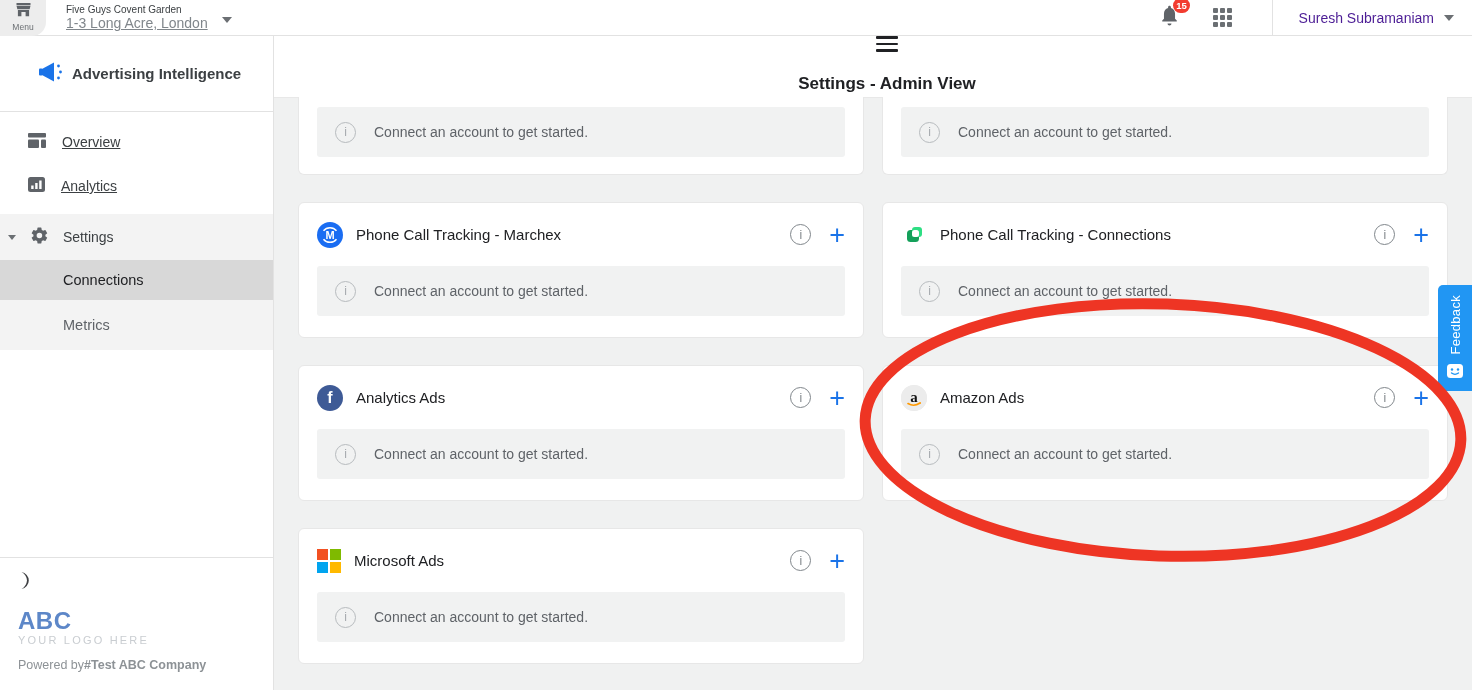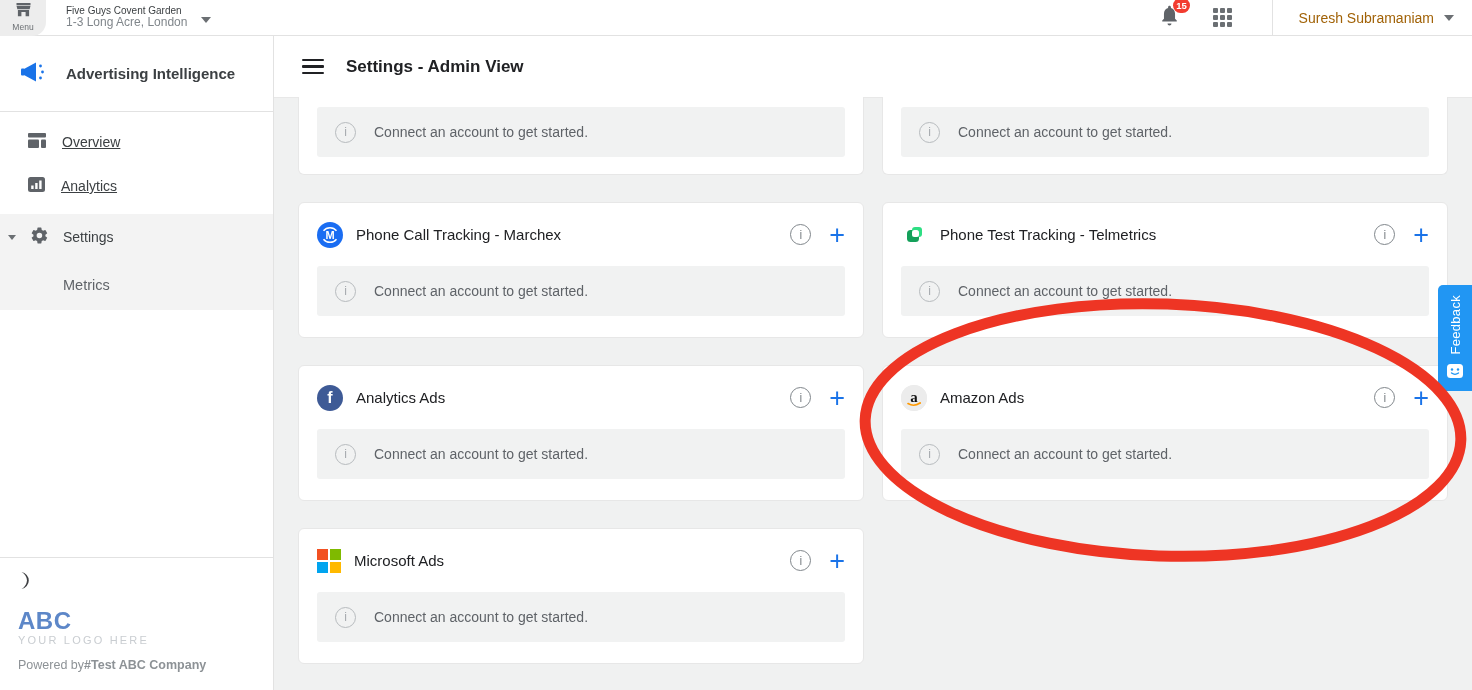--- a/index.html
+++ b/index.html
@@ -5,54 +5,54 @@
   * { margin:0; padding:0; box-sizing:border-box; }
   html,body { width:1472px; height:690px; overflow:hidden; }
   body { font-family:"Liberation Sans", sans-serif; background:#fff; color:#202124; position:relative; }
 
   
   .topbar { height:36px; background:#fff; border-bottom:1px solid #e2e2e2; display:flex; align-items:center; position:relative; z-index:5; }
   .menu-btn { width:46px; height:36px; background:#ededed; border-radius:0 0 14px 0; display:flex; flex-direction:column; align-items:center; justify-content:center; cursor:pointer; flex:0 0 auto; }
   .menu-btn .menu-label { font-size:8.5px; color:#6b6f73; margin-top:1px; }
   .loc { margin-left:20px; line-height:1.15; }
   .loc-name { font-size:10px; color:#3c4043; }
-  .loc-sub { font-size:12px; color:#80868b; }
+  .loc-sub { font-size:14px; color:#80868b;text-decoration:underline; }
   .caret { width:0; height:0; border-left:5px solid transparent; border-right:5px solid transparent; border-top:6px solid #6b6f73; display:inline-block; }
   .loc-caret { margin-left:14px; margin-top:4px; }
   .topbar-right { margin-left:auto; display:flex; align-items:center; height:100%; }
   .bell-wrap { position:relative; margin-right:34px; cursor:pointer; }
   .badge { position:absolute; top:-7px; right:-11px; background:#f23c30; color:#fff; font-size:9.5px; font-weight:bold; min-width:17px; height:15px; border-radius:9px; display:flex; align-items:center; justify-content:center; padding:0 3px; }
   .grid-icon { display:grid; grid-template-columns:repeat(3,4.5px); grid-template-rows:repeat(3,4.5px); gap:2.5px; margin-right:40px; cursor:pointer; }
   .grid-icon i { background:#6b6f73; border-radius:1px; }
   .vdiv { width:1px; height:36px; background:#e2e2e2; }
-  .user { display:flex; align-items:center; gap:10px; padding:0 18px 0 26px; font-size:14px; color:#a16207; cursor:pointer; min-width:198px; }
+  .user { display:flex; align-items:center; gap:10px; padding:0 18px 0 26px; font-size:14px; color:#4c1d95; cursor:pointer; min-width:198px; }
 
   
   .body-row { display:flex; height:654px; }
   .sidebar { width:274px; background:#fff; border-right:1px solid #e2e2e2; display:flex; flex-direction:column; }
-  .side-logo { height:76px; display:flex; align-items:center; gap:18px; padding-left:20px; border-bottom:1px solid #e2e2e2; }
+  .side-logo { height:76px; display:flex; align-items:center; gap:6px; padding-left:38px; border-bottom:1px solid #e2e2e2; }
   .side-logo .app-name { font-size:15px; font-weight:bold; color:#3c4043; }
   .nav-item { height:44px; display:flex; align-items:center; gap:16px; padding-left:28px; font-size:14px; color:#3c4043; cursor:pointer;text-decoration:underline; }
   .nav-item.first { margin-top:8px; }
   .settings-group { background:#f3f3f3; margin-top:6px;text-align:right; }
   .settings-row { height:46px; display:flex; align-items:center; gap:14px; padding-left:8px; font-size:14px; color:#3c4043; cursor:pointer; }
   .settings-row .caret { border-left-width:4.5px; border-right-width:4.5px; border-top-width:5.5px; }
   .sub-item { height:40px; display:flex; align-items:center; padding-left:63px; font-size:14.5px; cursor:pointer; color:#5f6368; }
   .sub-item.active { background:#d8d8d8; color:#202124; }
   .sub-item.metrics { height:50px; }
   .side-bottom { margin-top:auto; border-top:1px solid #e2e2e2; padding:14px 0 18px 18px; }
   .abc-logo { margin-top:16px; }
   .abc-text { font-size:24px; font-weight:bold; color:#5d87c8; letter-spacing:0.5px; line-height:1; }
   .abc-sub { font-size:11px; color:#c9cdd1; letter-spacing:2.2px; margin-top:1px; }
   .powered { margin-top:12px; font-size:12.5px; color:#8d9296; }
   .powered b { color:#8d9296; }
 
   
   .main { flex:1; background:#f0f1f1; display:flex; flex-direction:column; overflow:hidden; }
-  .main-header { height:61px; background:#fff; display:flex; align-items:center; padding-left:28px; gap:22px; box-shadow:0 1px 0 #e8e8e8; }
+  .main-header { height:61px; background:#fff; display:flex; align-items:center; padding-left:28px; gap:22px; box-shadow:0 1px 0 #e8e8e8;flex-direction:column; }
   .hamburger { width:22px; display:flex; flex-direction:column; gap:4px; cursor:pointer; }
   .hamburger i { height:2.5px; background:#202124; border-radius:1px; }
   .page-title { font-size:17px; font-weight:bold; color:#202124; }
 
   .cards-grid { margin:0 24px; display:grid; grid-template-columns:566px 566px; column-gap:18px; row-gap:27px; }
   .card { background:#fff; border:1px solid #e7e7e7; border-radius:6px; padding:0 18px; height:136px; }
   .card.partial { height:78px; border-top:none; border-radius:0 0 6px 6px; }
   .card-head { height:63px; display:flex; align-items:center; gap:13px; }
   .card-title { font-size:15px; font-weight:500; color:#202124; }
   .head-actions { margin-left:auto; display:flex; align-items:center; gap:18px; }
@@ -176,20 +176,23 @@
       <div class="settings-group">
         <div class="settings-row">
           <span class="caret"></span>
           <span>
             <svg width="19" height="19" viewBox="0 0 24 24" fill="#5f6368">
                 <path d="M19.4 13c.04-.32.06-.66.06-1s-.02-.68-.06-1l2.1-1.65a.5.5 0 0 0 .12-.64l-2-3.46a.5.5 0 0 0-.6-.22l-2.5 1a7.3 7.3 0 0 0-1.7-1l-.4-2.65A.5.5 0 0 0 13.9 2h-4a.5.5 0 0 0-.5.42L9 5.07c-.6.26-1.17.6-1.7 1l-2.5-1a.5.5 0 0 0-.6.22l-2 3.46a.5.5 0 0 0 .12.64L4.4 11c-.04.32-.06.66-.06 1s.02.68.06 1l-2.08 1.65a.5.5 0 0 0-.12.64l2 3.46c.14.24.42.33.6.22l2.5-1c.53.4 1.1.74 1.7 1l.4 2.65a.5.5 0 0 0 .5.42h4a.5.5 0 0 0 .5-.42l.4-2.65c.6-.26 1.17-.6 1.7-1l2.5 1c.24.1.5 0 .6-.22l2-3.46a.5.5 0 0 0-.12-.64zM11.9 15.5a3.5 3.5 0 1 1 0-7 3.5 3.5 0 0 1 0 7z"></path>
               </svg>
           </span>
           <span>Settings</span>
         </div>
+        <div class="sub-item active">
+          <span>Connections</span>
+        </div>
         <div class="sub-item metrics">
           <span>Metrics</span>
         </div>
       </div>
 
       <div class="side-bottom">
         <span>
           <svg width="15" height="17" viewBox="0 0 15 17">
               <path fill="#3f4043" d="M3.5 0a8.6 8.6 0 0 1 0 17A10.8 10.8 0 0 0 9 8.5 10.8 10.8 0 0 0 3.5 0z"></path>
             </svg>
@@ -251,21 +254,21 @@
 
         <div class="card">
           <div class="card-head">
             <span class="pi" style="width:26px;">
               <svg width="15" height="15" viewBox="0 0 15 15">
                   <rect x="0" y="3" width="12" height="12" rx="3.5" fill="#14a05a"></rect>
                   <rect x="5" y="0" width="10" height="10" rx="3" fill="#2ede83"></rect>
                   <rect x="5" y="3" width="7" height="7" rx="2.5" fill="#fff"></rect>
                 </svg>
             </span>
-            <span class="card-title">Phone Test Tracking - Telmetrics</span>
+            <span class="card-title">Phone Call Tracking - Connections</span>
             <span class="head-actions">
               <span class="info-circle">i</span>
               <span class="plus-btn">+</span>
             </span>
           </div>
           <div class="empty-box">
             <span class="info-circle">i</span>
             <span class="empty-text">Connect an account to get started.</span>
           </div>
         </div>

